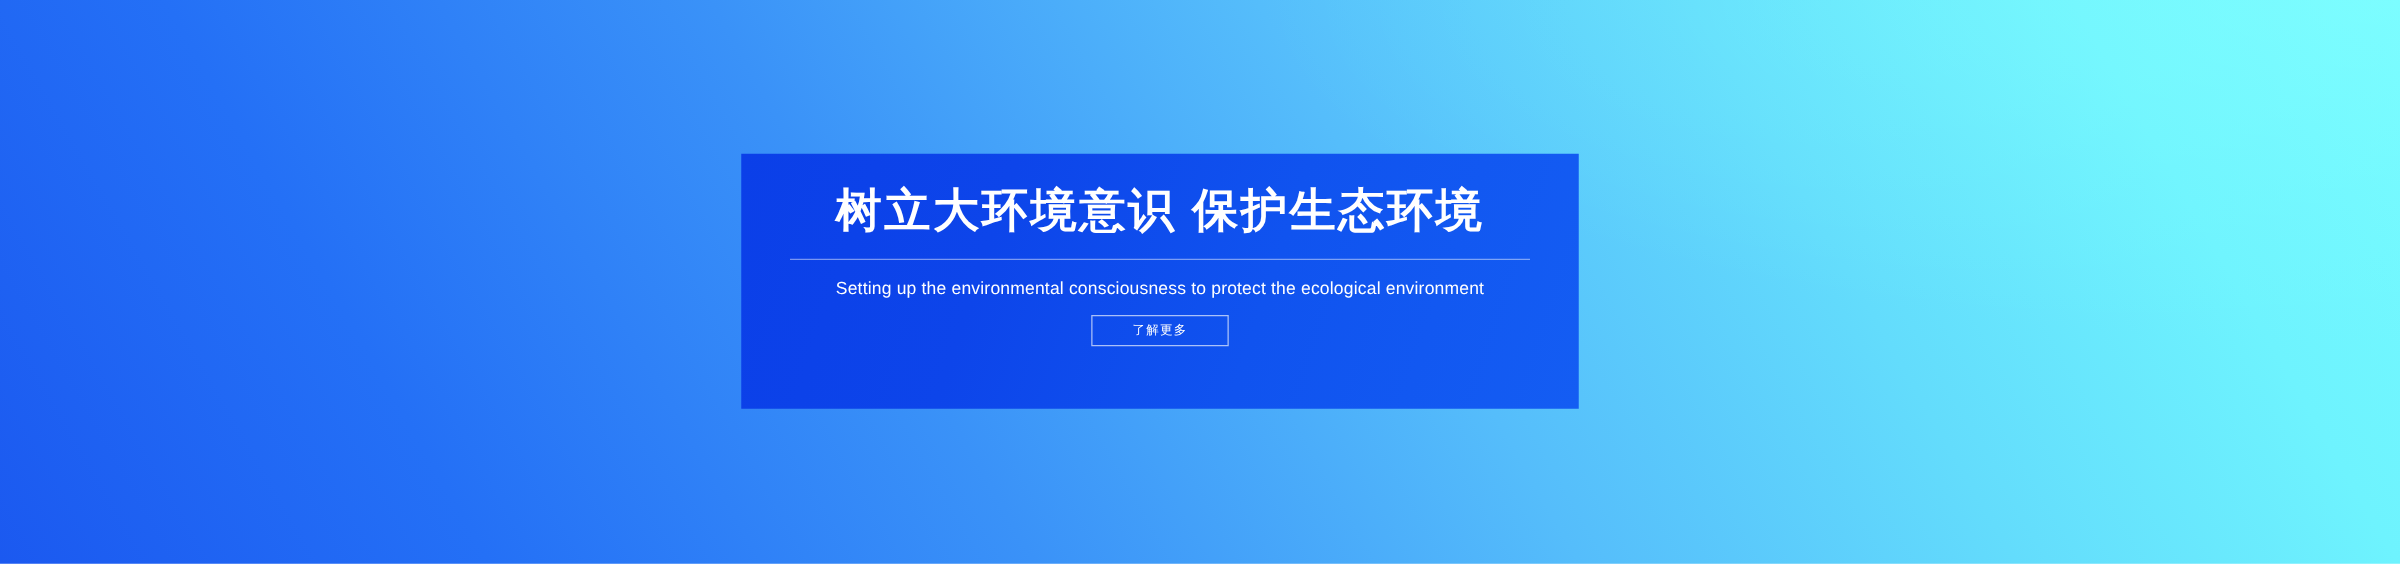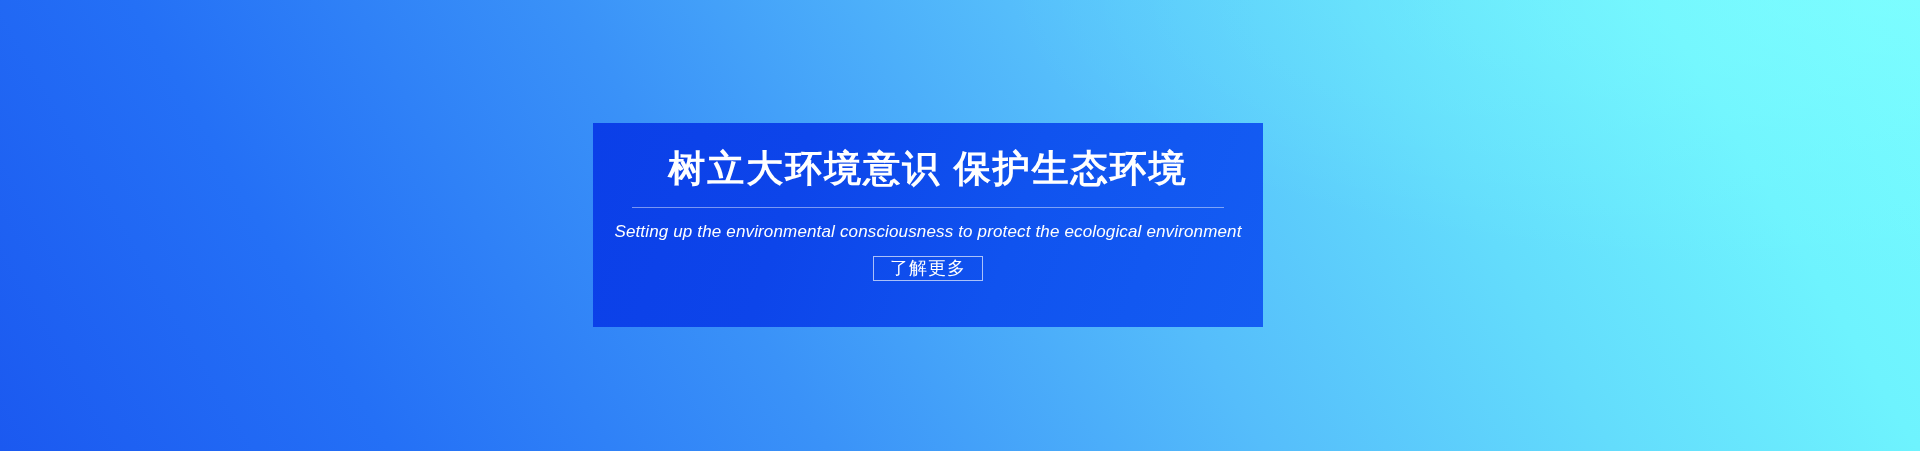--- a/index.html
+++ b/index.html
@@ -70,38 +70,37 @@
 
   .hero-divider {
     width: 592px;
     height: 1px;
     background: rgba(255,255,255,0.45);
     margin: 16px 0 0 0;
   }
 
   .hero-subtitle {
     color: #ffffff;
-    font-size: 17px;
+    font-size: 14px;
     font-weight: normal;
     letter-spacing: 0.15px;
     white-space: nowrap;
     margin: 14px 0 0 0;
     text-align: left;
-    font-style: italic;
   }
 
   .hero-button {
     margin-top: 14px;
     width: 110px;
     height: 25px;
     line-height: 23px;
     border: 1px solid rgba(255,255,255,0.65);
     background: transparent;
     color: #ffffff;
-    font-size: 18px;
+    font-size: 10px;
     letter-spacing: 1px;
     text-align: center;
     cursor: pointer;
     box-sizing: border-box;
     font-family: "Liberation Sans", "DejaVu Sans", sans-serif;
     padding: 0;
   }
 </style>
 </head>
 <body>

